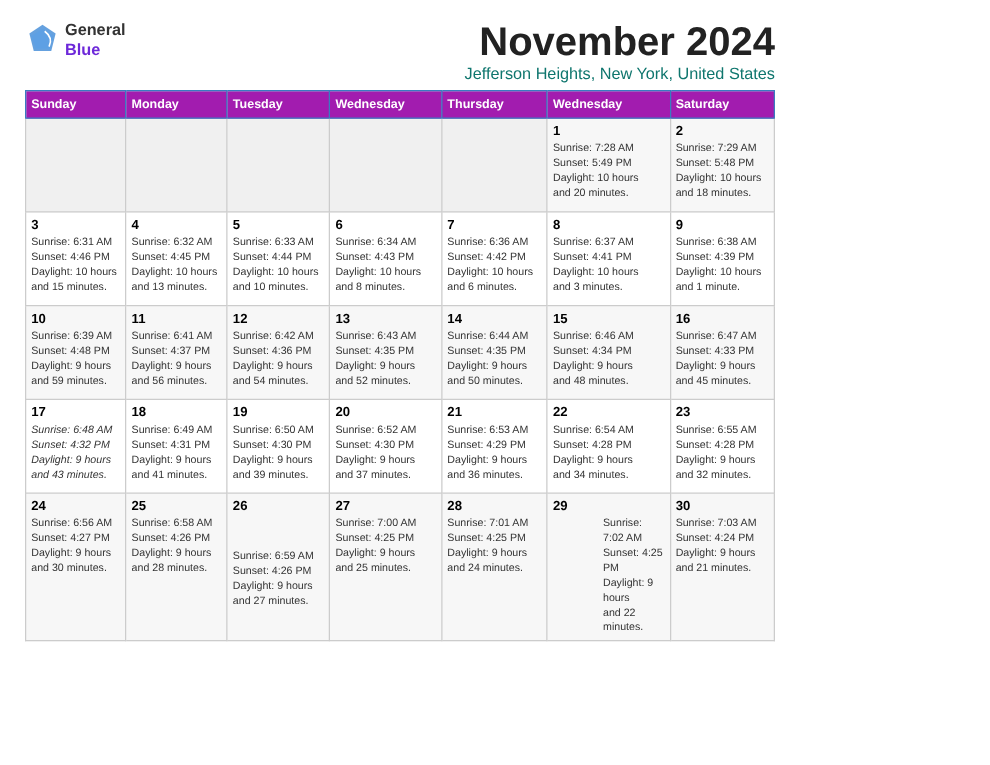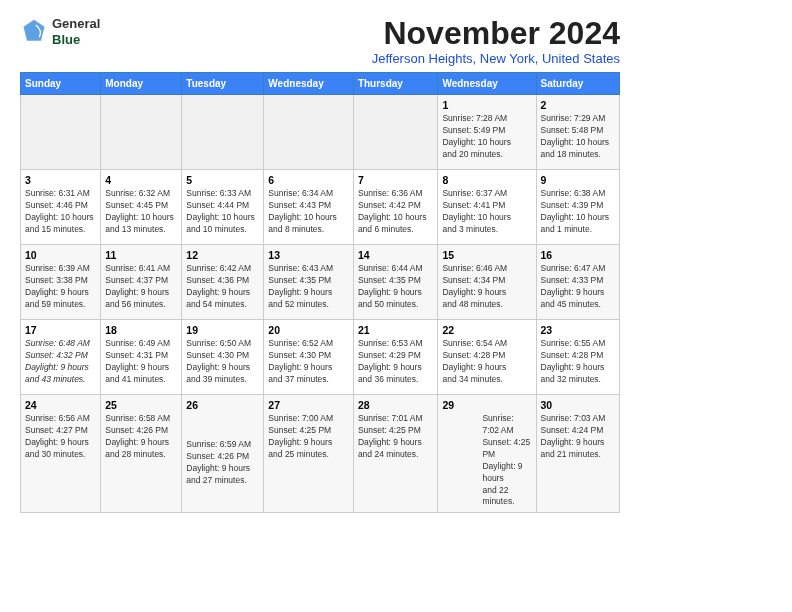--- a/index.html
+++ b/index.html
@@ -24,46 +24,46 @@
       display: flex;
       align-items: center;
       gap: 4px;
     }
     .logo-text {
       font-size: 13px;
       font-weight: bold;
       color: #333;
       line-height: 1.2;
     }
-    .logo-blue { color: #14532d; }
+    .logo-blue { color: #6d28d9; }
     .logo-icon {
       width: 28px;
       height: 28px;
     }
     .title-block {
       text-align: right;
       margin-left: 27px;
     }
     .month-title {
       font-size: 32px;
       font-weight: bold;
       color: #222;
       line-height: 1.1;
     }
     .location {
       font-size: 13px;
-      color: #1d4ed8;
+      color: #0f766e;
     }
     table {
       width: 100%;
       border-collapse: collapse;
       font-size: 9.5px;
     }
     thead tr th {
-      background-color: #3b82f6;
+      background-color: #a21caf;
       color: #fff;
       font-weight: bold;
       font-size: 10px;
       padding: 5px 4px;
       text-align: left;
       border: 1px solid #3a7cc0;
     }
     tbody tr td {
       border: 1px solid #ccc;
       vertical-align: top;
@@ -194,21 +194,21 @@
             <div class="day-info" style="white-space: pre-line;">Sunrise: 6:38 AM
 Sunset: 4:39 PM
 Daylight: 10 hours
 and 1 minute.</div>
           </td>
         </tr>
         <tr>
           <td>
             <span class="day-num">10</span>
             <div class="day-info" style="white-space: pre-line;">Sunrise: 6:39 AM
-Sunset: 3:38 PM
+Sunset: 4:48 PM
 Daylight: 9 hours
 and 59 minutes.</div>
           </td>
           <td>
             <span class="day-num">11</span>
             <div class="day-info" style="white-space: pre-line;">Sunrise: 6:41 AM
 Sunset: 4:37 PM
 Daylight: 9 hours
 and 56 minutes.</div>
           </td>

